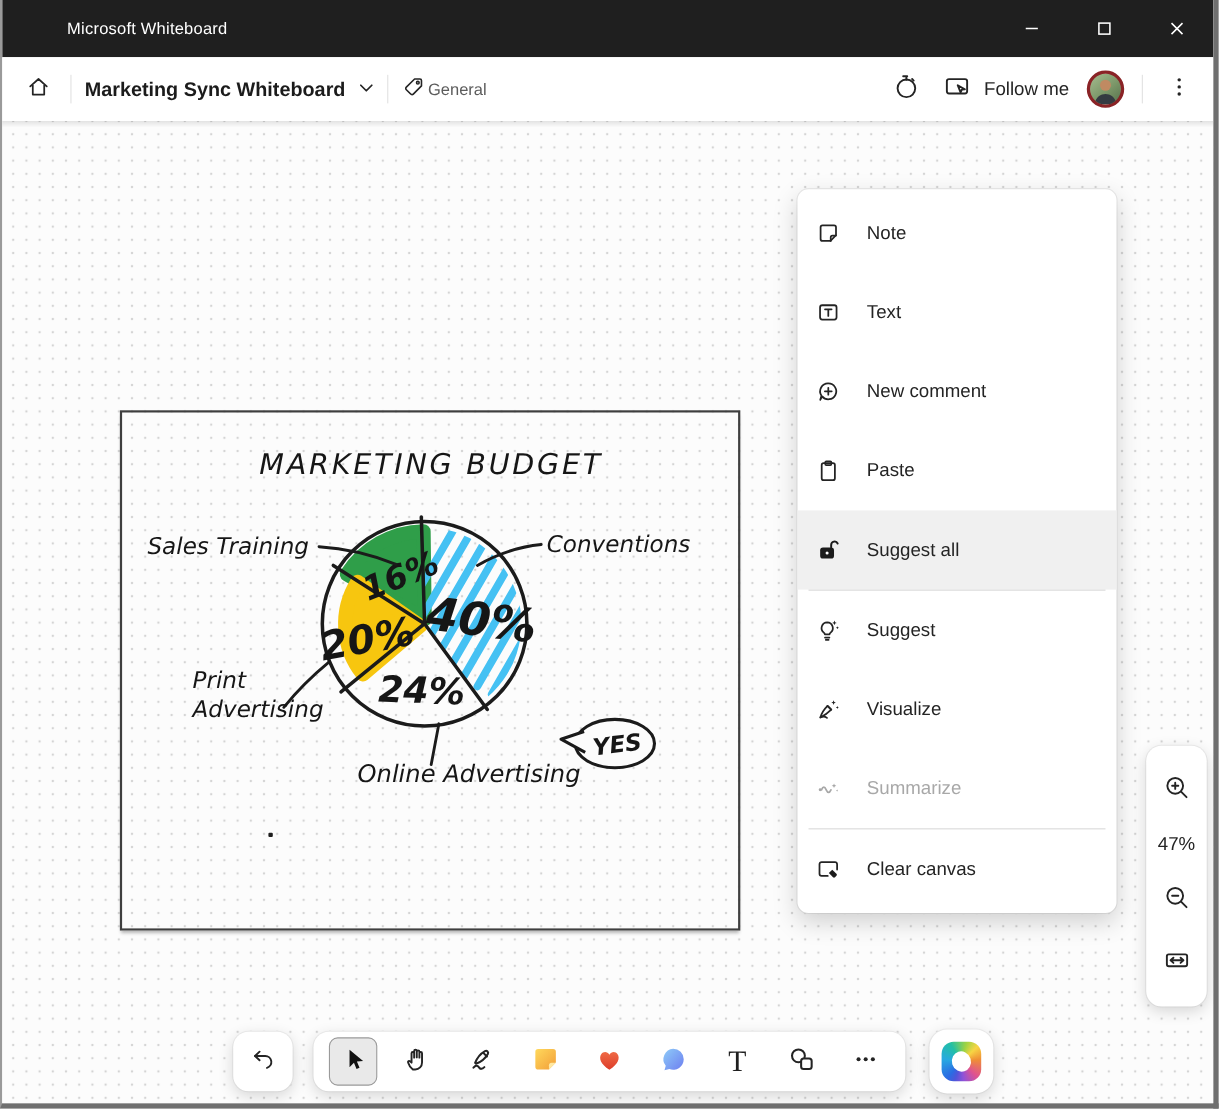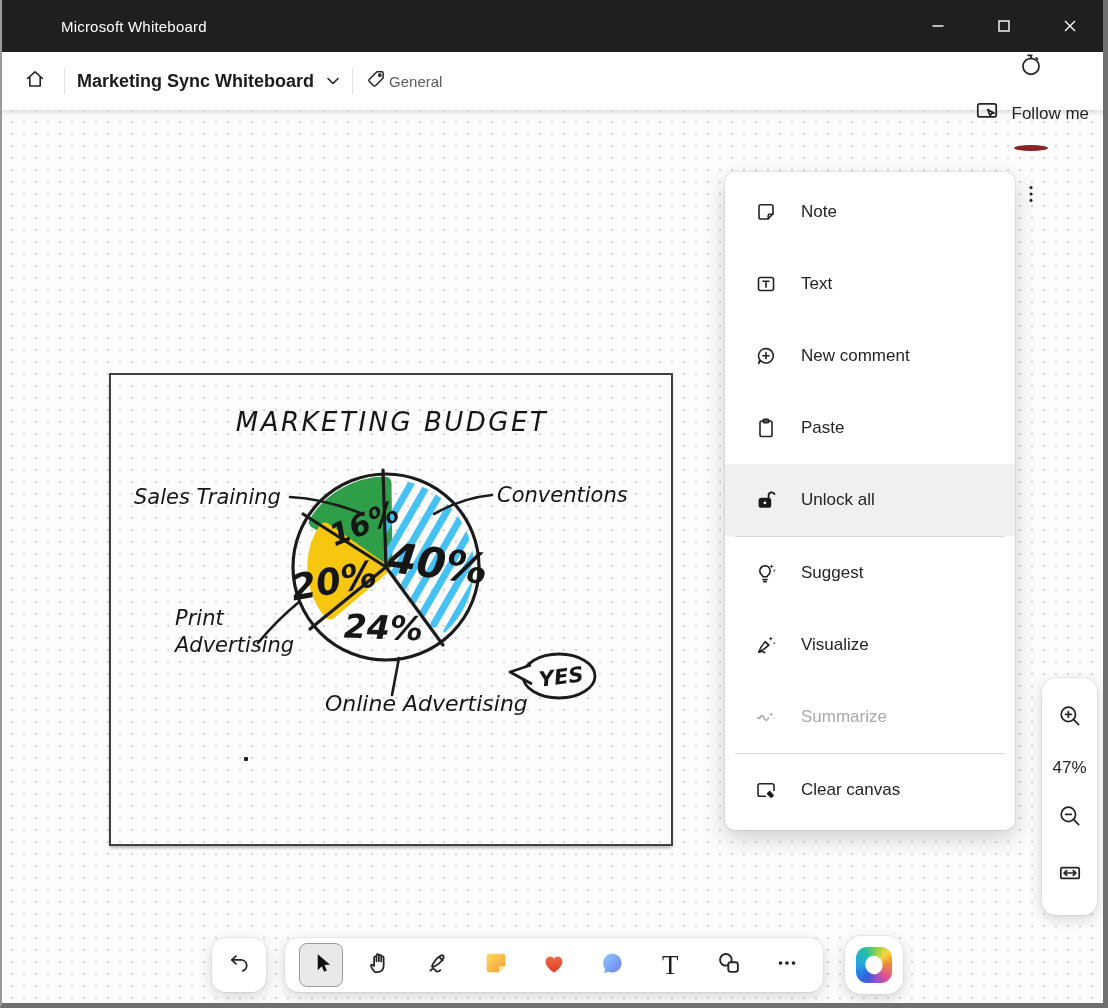--- a/index.html
+++ b/index.html
@@ -16,21 +16,21 @@
   .win-controls { position:absolute; right:0; top:0; height:52px; display:flex; }
   .win-btn { width:66px; height:52px; display:flex; align-items:center; justify-content:center; cursor:default; }
   .win-btn svg { stroke:#fff; }
   
   .header { position:absolute; left:0; top:52px; right:0; height:58px; background:#fff; display:flex; align-items:center; z-index:5; }
   .hdr-left { display:flex; align-items:center; gap:12px; margin-left:16px; }
   .icon-btn { display:flex; align-items:center; justify-content:center; width:34px; height:34px; border-radius:6px; }
   .divider { width:1px; height:26px; background:#e1e1e1; }
   .board-title { font-size:18px; font-weight:bold; color:#1b1b1b; white-space:nowrap; }
   .tag-label { font-size:15px; color:#5c5c5c; margin-left:2px; }
-  .hdr-right { position:absolute; right:14px; top:0; height:58px; display:flex; align-items:center; gap:16px;flex-direction:column; }
+  .hdr-right { position:absolute; right:14px; top:0; height:58px; display:flex; align-items:center; gap:16px; }
   .follow { display:flex; align-items:center; gap:12px; font-size:17px; color:#242424; }
   .avatar { width:34px; height:34px; border-radius:50%; border:3px solid #8a2326; overflow:hidden; position:relative; background:linear-gradient(140deg,#a6bd90 0%,#7b9668 55%,#55704c 100%); }
   .avatar svg { position:absolute; left:0; top:0; }
   .hdr-shadow { position:absolute; left:0; top:110px; right:0; height:6px; background:linear-gradient(rgba(0,0,0,.10),rgba(0,0,0,0)); pointer-events:none; z-index:4; }
   
   .canvas {
     position:absolute; left:0; top:110px; right:0; bottom:0;
     background-color:#fcfcfc;
     background-image:radial-gradient(#d4d4d4 1px, rgba(0,0,0,0) 1.4px);
     background-size:12px 12px; background-position:4px 6px;
@@ -41,21 +41,21 @@
     position:absolute; left:107px; top:263px; width:564px; height:473px;
     border:2px solid #3f3f3f; box-shadow:0 3px 3px -1px rgba(0,0,0,.28);
   }
   .wb-frame svg { display:block; }
   .hand { font-family:"DejaVu Sans", sans-serif; font-style:italic; fill:#161616; }
   
   .menu {
     position:absolute; left:723px; top:62px; width:290px; border-radius:10px; background:#fff;
     box-shadow:0 8px 22px rgba(0,0,0,.18), 0 0 0 1px #ececec; padding:4px 0; z-index:6;
   }
-  .menu-item { height:72px; display:flex; align-items:center; gap:22px; padding-left:28px; font-size:17px; color:#242424; cursor:default; }
+  .menu-item { height:72px; display:flex; align-items:center; gap:22px; padding-left:15px; font-size:17px; color:#242424; cursor:default; }
   .menu-item .mi-icon { width:26px; height:26px; display:flex; align-items:center; justify-content:center; }
   .menu-item.highlight { background:#f0f0f0; }
   .menu-item.disabled { color:#a8a8a8; }
   .menu-sep { height:1px; background:#d9d9d9; margin:0 10px; }
   
   .zoom-panel {
     position:absolute; left:1040px; top:568px; width:55px; height:237px; background:#fff; border-radius:14px;
     box-shadow:0 4px 14px rgba(0,0,0,.16), 0 0 0 1px #efefef; display:flex; flex-direction:column; align-items:center;
     justify-content:space-evenly; z-index:6;
   }
@@ -267,21 +267,21 @@
         <span class="mi-label">Paste</span>
       </div>
       <div class="menu-item highlight">
         <span class="mi-icon">
           <svg width="24" height="24" viewBox="0 0 24 24">
               <rect x="4.6" y="9.8" width="12.6" height="10" rx="2.6" fill="#1b1b1b"></rect>
               <circle cx="10.9" cy="14.8" r="1.4" fill="#fff"></circle>
               <path d="M14.6 9.6V7.4a3.1 3.1 0 0 1 5.9-1.3" fill="none" stroke="#1b1b1b" stroke-width="1.8" stroke-linecap="round"></path>
             </svg>
         </span>
-        <span class="mi-label">Unlock all</span>
+        <span class="mi-label">Suggest all</span>
       </div>
       <div class="menu-sep"></div>
       <div class="menu-item">
         <span class="mi-icon">
           <svg width="24" height="24" viewBox="0 0 24 24">
               <path class="s" d="M11 4.8a5.2 5.2 0 0 1 3.1 9.3c-.6.5-.9 1-1 1.7H8.9c-.1-.7-.4-1.2-1-1.7A5.2 5.2 0 0 1 11 4.8zM9 18.6h4M9.7 20.7h2.6"></path>
               <path d="M17.6 3.2l.6 1.5 1.5.6-1.5.6-.6 1.5-.6-1.5-1.5-.6 1.5-.6z" fill="#242424"></path>
               <path d="M20.3 8.3l.4 1 1 .4-1 .4-.4 1-.4-1-1-.4 1-.4z" fill="#242424"></path>
             </svg>
         </span>

